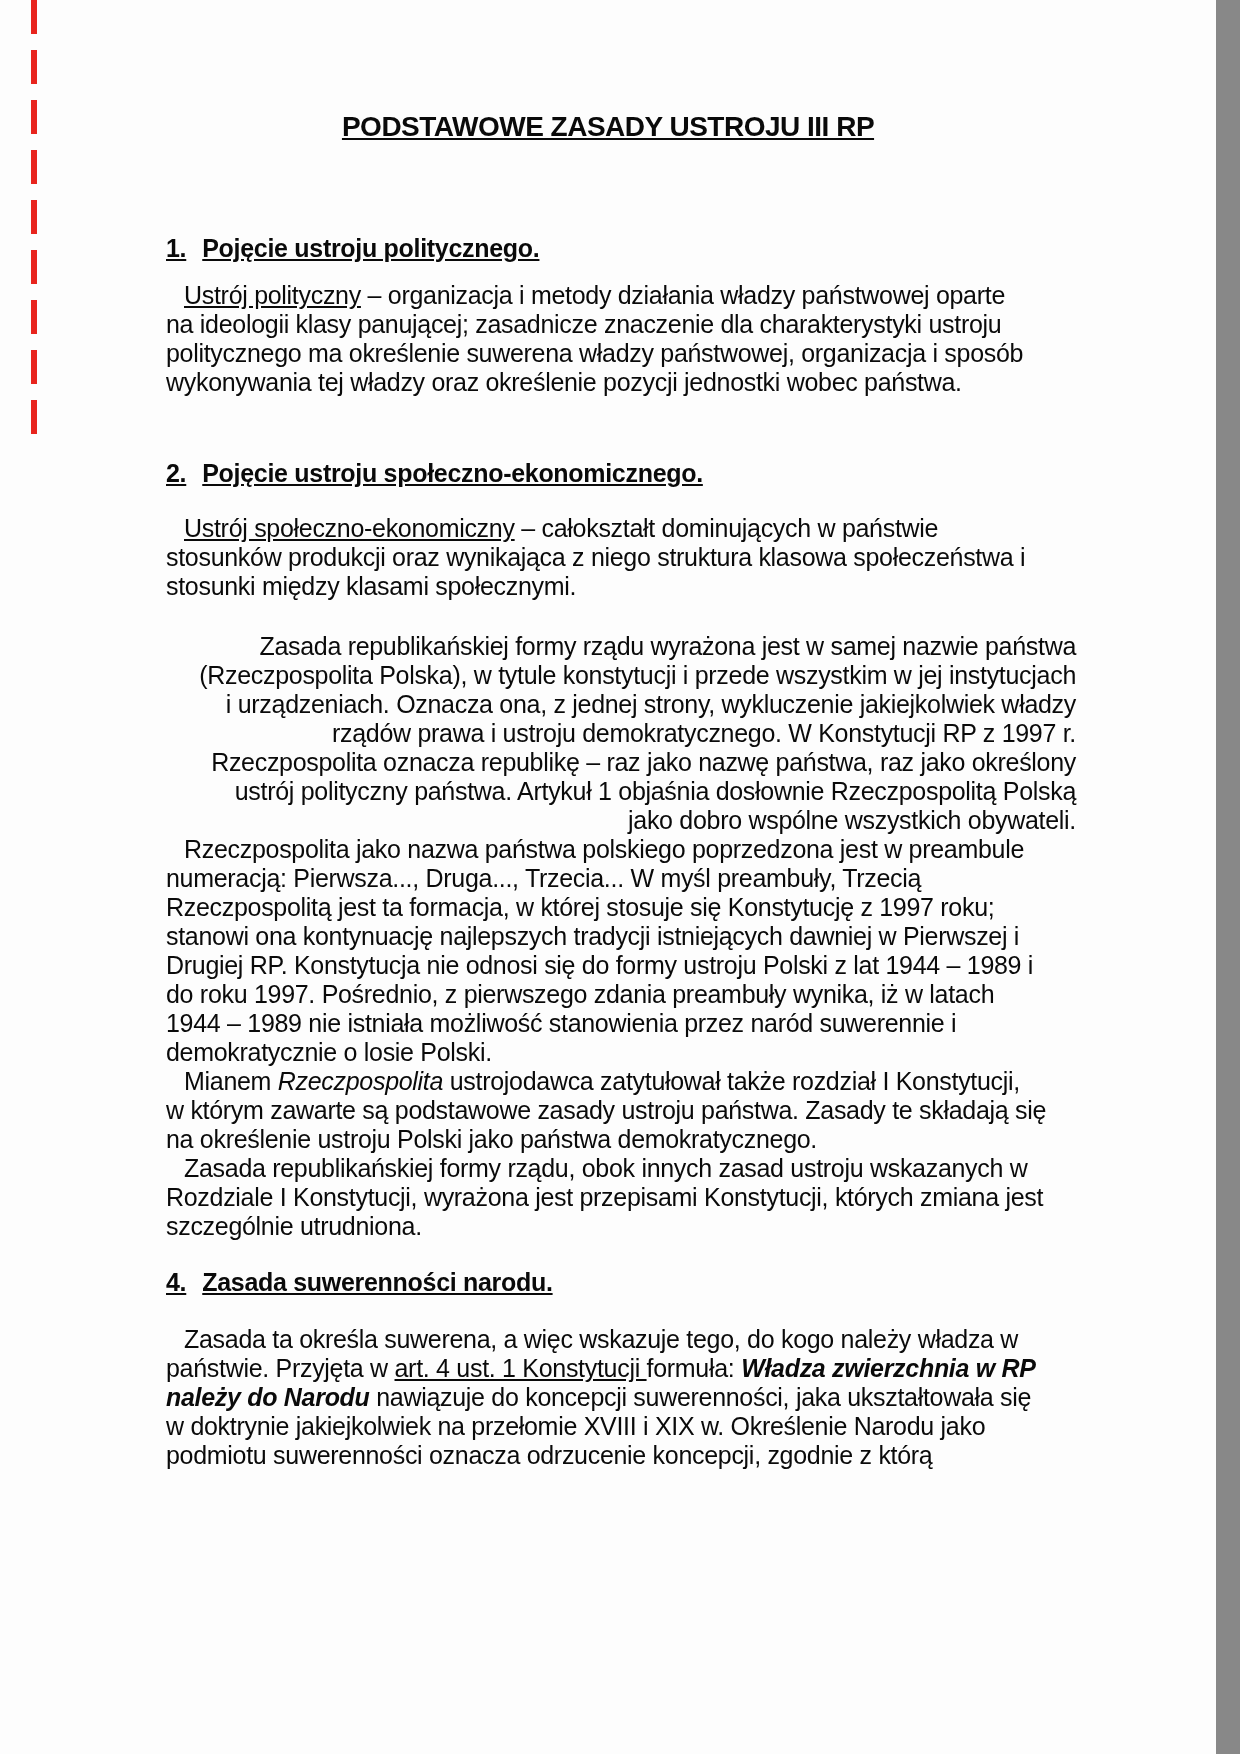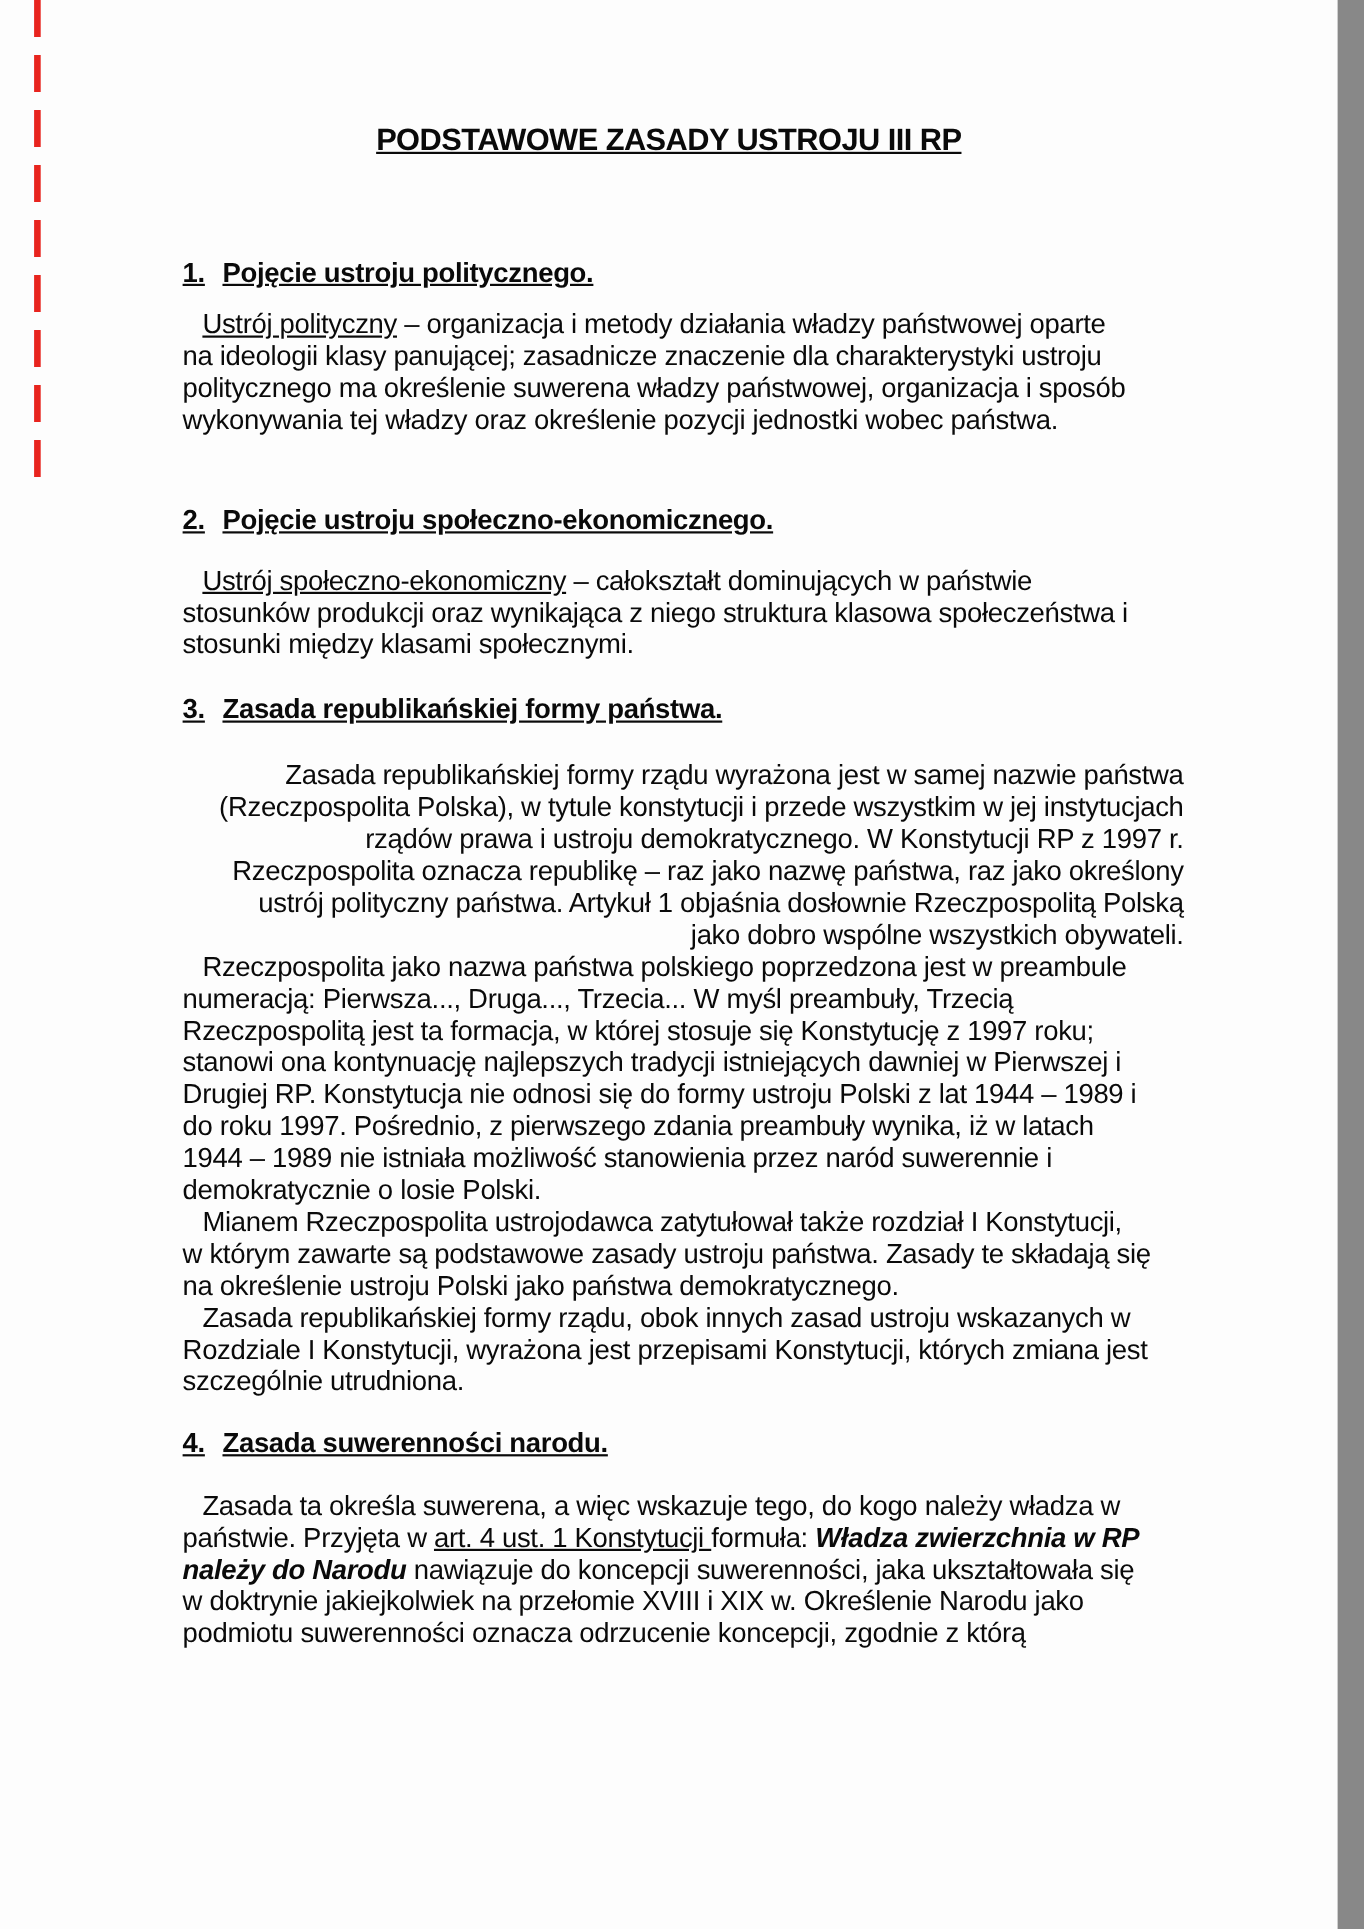--- a/index.html
+++ b/index.html
@@ -36,21 +36,21 @@
     margin:0;
     font-size:25px;line-height:29px;
     font-weight:bold;
   }
   .hnum{text-decoration:underline;margin-right:16px;}
   .htext{text-decoration:underline;}
   .para{margin:0;}
   .ln{display:block;white-space:nowrap;}
   .ln.indent{padding-left:18px;}
   .r-underline{text-decoration:underline;}
-  .r-italic{}
+  .r-italic{font-style:italic;}
   .r-bold-italic{font-weight:bold;font-style:italic;}
   
   .b0{margin-top:92px;}
   .b1{margin-top:18px;}
   .b2{margin-top:62px;}
   .b3{margin-top:26px;}
   .b4{margin-top:30px;}
   .b5{margin-top:31px;text-align:right;}
   .b6{margin-top:0;}
   .b7{margin-top:0;}
@@ -71,24 +71,24 @@
         <span class="ln"><span class="r">na ideologii klasy panującej; zasadnicze znaczenie dla charakterystyki ustroju</span></span>
         <span class="ln"><span class="r">politycznego ma określenie suwerena władzy państwowej, organizacja i sposób</span></span>
         <span class="ln"><span class="r">wykonywania tej władzy oraz określenie pozycji jednostki wobec państwa.</span></span>
       </p>
       <h2 class="hd b2"><span class="hnum">2.</span><span class="htext">Pojęcie ustroju społeczno-ekonomicznego.</span></h2>
       <p class="para b3">
         <span class="ln indent"><span class="r-underline">Ustrój społeczno-ekonomiczny</span><span class="r"> – całokształt dominujących w państwie</span></span>
         <span class="ln"><span class="r">stosunków produkcji oraz wynikająca z niego struktura klasowa społeczeństwa i</span></span>
         <span class="ln"><span class="r">stosunki między klasami społecznymi.</span></span>
       </p>
-      <h2 class="hd b4"><span class="hnum">3.</span><span class="htext">Zasada republikańskiej formy państwa.</span></h2>
       <p class="para b5">
         <span class="ln indent"><span class="r">Zasada republikańskiej formy rządu wyrażona jest w samej nazwie państwa</span></span>
         <span class="ln"><span class="r">(Rzeczpospolita Polska), w tytule konstytucji i przede wszystkim w jej instytucjach</span></span>
+        <span class="ln"><span class="r">i urządzeniach. Oznacza ona, z jednej strony, wykluczenie jakiejkolwiek władzy</span></span>
         <span class="ln"><span class="r">rządów prawa i ustroju demokratycznego. W Konstytucji RP z 1997 r.</span></span>
         <span class="ln"><span class="r">Rzeczpospolita oznacza republikę – raz jako nazwę państwa, raz jako określony</span></span>
         <span class="ln"><span class="r">ustrój polityczny państwa. Artykuł 1 objaśnia dosłownie Rzeczpospolitą Polską</span></span>
         <span class="ln"><span class="r">jako dobro wspólne wszystkich obywateli.</span></span>
       </p>
       <p class="para b6">
         <span class="ln indent"><span class="r">Rzeczpospolita jako nazwa państwa polskiego poprzedzona jest w preambule</span></span>
         <span class="ln"><span class="r">numeracją: Pierwsza..., Druga..., Trzecia... W myśl preambuły, Trzecią</span></span>
         <span class="ln"><span class="r">Rzeczpospolitą jest ta formacja, w której stosuje się Konstytucję z 1997 roku;</span></span>
         <span class="ln"><span class="r">stanowi ona kontynuację najlepszych tradycji istniejących dawniej w Pierwszej i</span></span>

